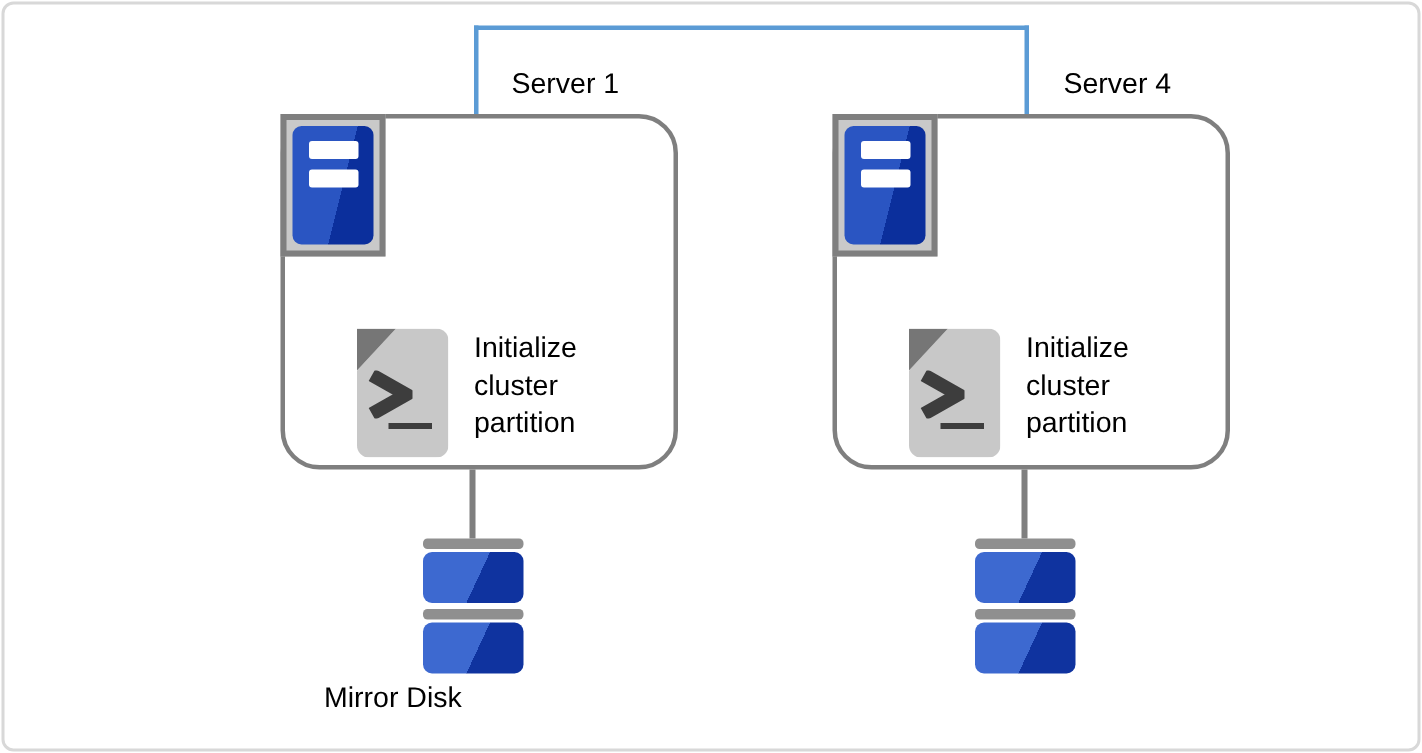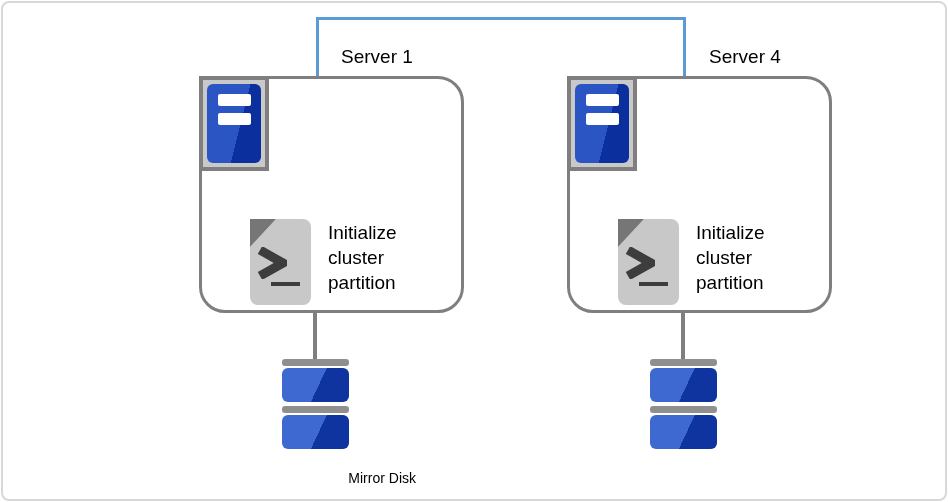--- a/index.html
+++ b/index.html
@@ -13,21 +13,21 @@
     border:3px solid var(--connector);border-bottom:none;box-sizing:border-box;
   }
   .column{position:absolute;top:0;width:265px;height:502px;}
   .col-1{left:183px;}
   .col-2{left:551px;}
   .server-label{
     position:absolute;top:46px;left:158px;font-size:19px;line-height:21px;
     color:var(--text);white-space:nowrap;
   }
   .server-box{
-    position:absolute;left:16px;top:76px;width:265px;height:237px;background:#fff;
+    position:absolute;left:4px;top:76px;width:265px;height:237px;background:#fff;
     border:3px solid var(--outline);border-radius:26px;box-sizing:border-box;
   }
   .server-icon{
     position:absolute;left:-3px;top:-3px;width:70px;height:95px;
     border:4px solid var(--outline);background:var(--icon_bg);box-sizing:border-box;
   }
   .tower{
     position:absolute;inset:4px;border-radius:6px;
     background:linear-gradient(104deg,var(--server_blue_light) 59%,var(--server_blue_dark) 59%);
   }
@@ -52,22 +52,22 @@
   }
   .drop-line{position:absolute;left:130px;top:313px;width:4px;height:46px;background:var(--outline);}
   .disk{position:absolute;left:99px;top:359px;width:67px;}
   .disk-bar{height:7px;border-radius:3px;background:var(--disk_bar);}
   .platter{
     height:34px;border-radius:6px;margin:2px 0 4px;
     background:linear-gradient(115deg,var(--disk_blue_light) 54%,var(--disk_blue_dark) 54%);
   }
   .platter.last{margin-bottom:0;}
   .disk-label{
-    position:absolute;left:33px;top:455px;width:200px;text-align:right;
-    font-size:14px;color:var(--text);white-space:nowrap;margin-top:15px;
+    position:absolute;left:33px;top:455px;width:200px;text-align:left;
+    font-size:19px;color:var(--text);white-space:nowrap;
   }
 </style>
 </head>
 <body>
 
 <div class="canvas">
   <div class="frame"></div>
   <div class="connector"></div>
 
   <div class="column col-1">

